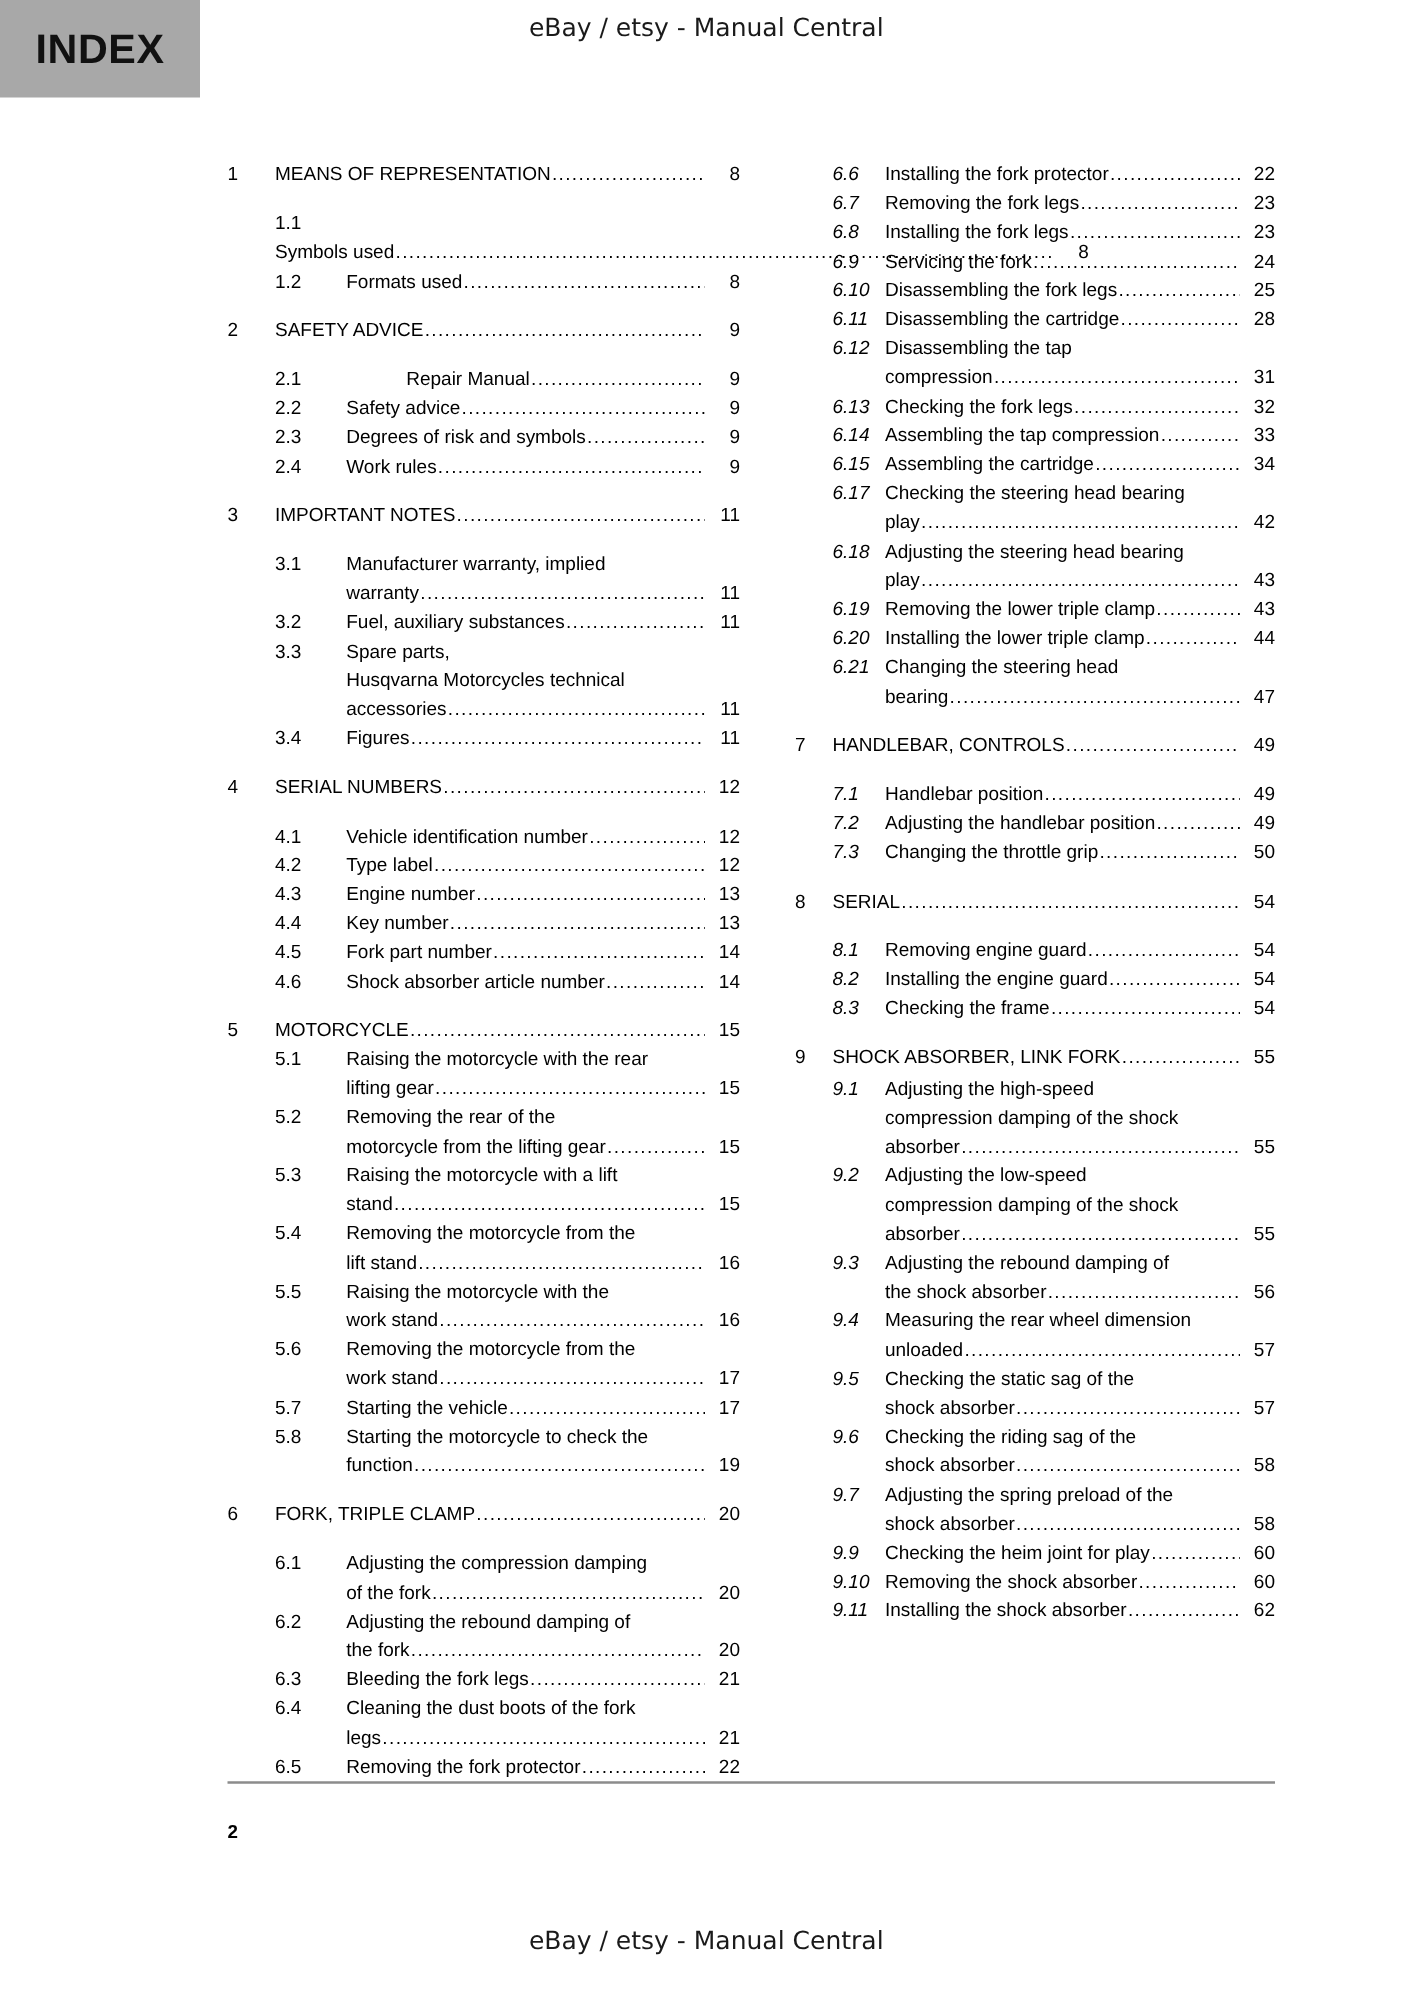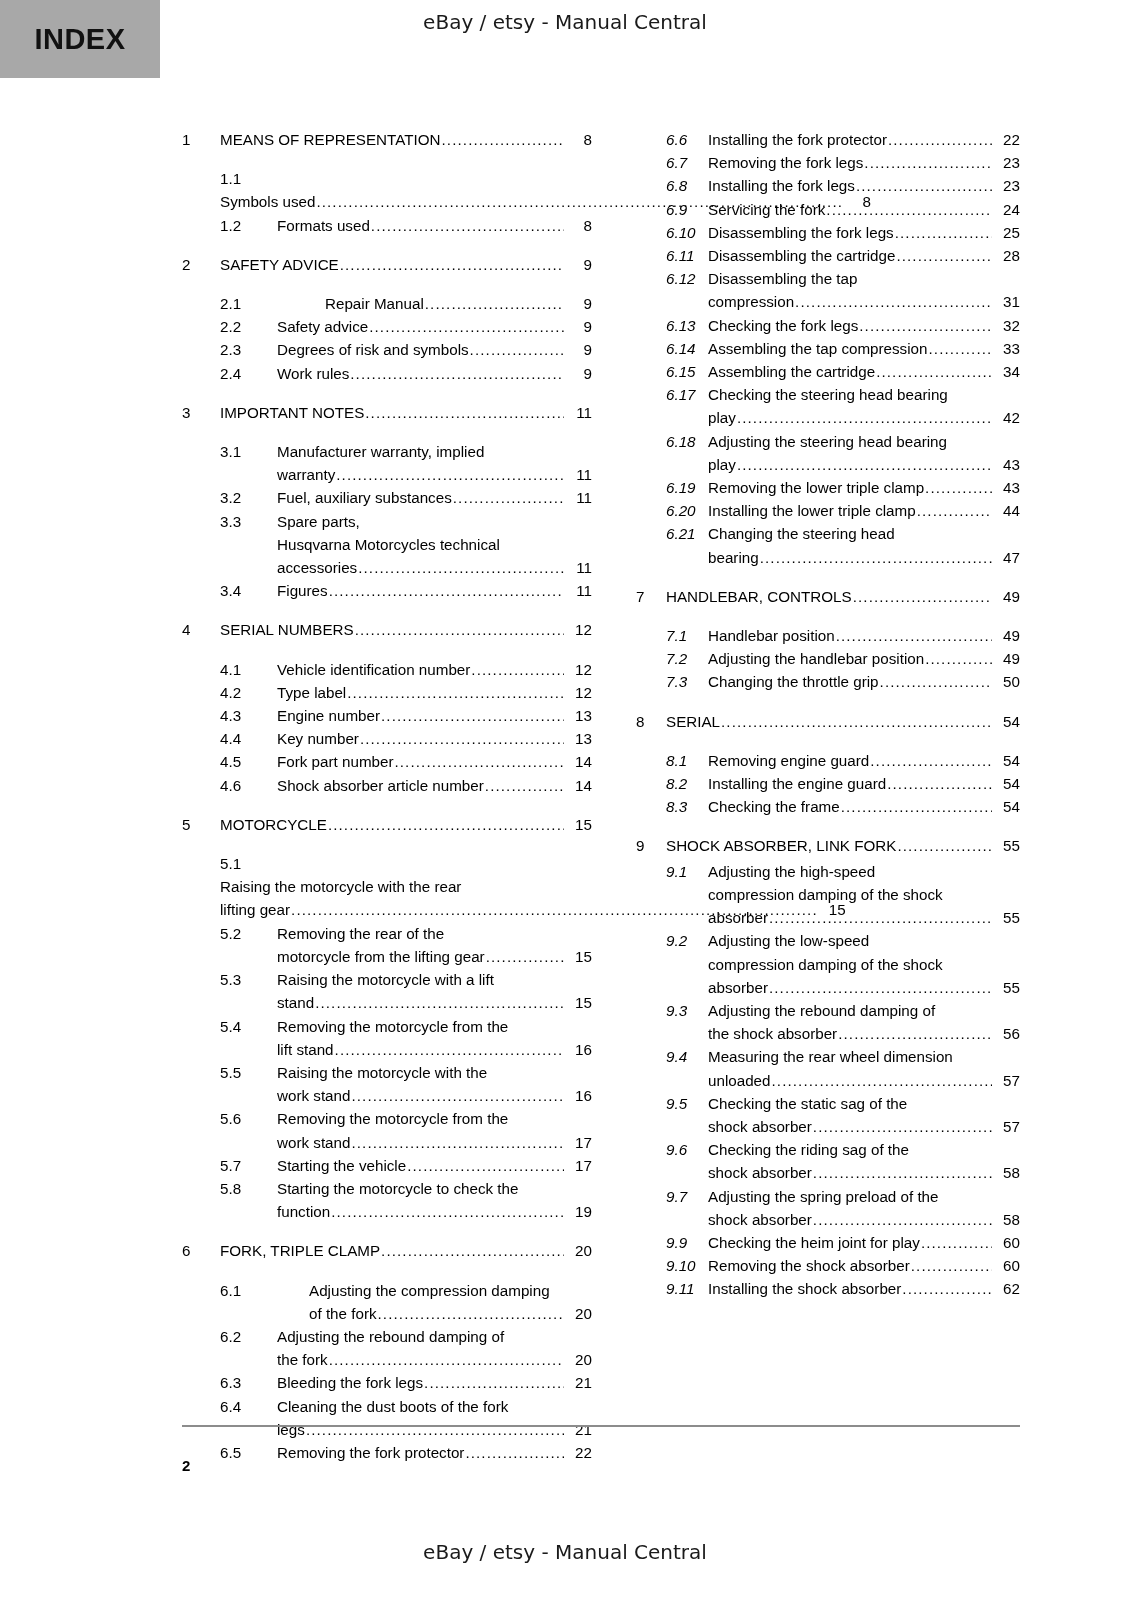--- a/index.html
+++ b/index.html
@@ -23,21 +23,21 @@
     left: 0;
     top: 0;
     width: 160px;
     height: 78px;
     background: #a8a8a8;
     display: flex;
     align-items: center;
     justify-content: center;
   }
   #index-tab .label {
-    font-size: 29px;
+    font-size: 33px;
     font-weight: bold;
     letter-spacing: 0.5px;
     color: #111;
     font-family: "Liberation Sans", sans-serif;
   }
 
   #header-watermark {
     position: absolute;
     left: 0;
     top: 10px;
@@ -373,21 +373,21 @@
       <div class="entry section" style="margin-top: 16px;">
         <div class="num">5</div>
         <div class="title-wrap">
           <div class="title-line">
             <span class="title-text">MOTORCYCLE</span>
             <span class="leaders"></span>
             <span class="page">15</span>
           </div>
         </div>
       </div>
-      <div class="entry sub" style="margin-top: 16px; flex-direction: column;">
+      <div class="entry sub" style="">
         <div class="num">5.1</div>
         <div class="title-wrap">
           <div class="title-line plain">
             <span class="title-text">Raising the motorcycle with the rear</span>
             <span class="page empty"></span>
           </div>
           <div class="title-line">
             <span class="title-text">lifting gear</span>
             <span class="leaders"></span>
             <span class="page">15</span>
@@ -491,21 +491,21 @@
       <div class="entry section" style="margin-top: 16px;">
         <div class="num">6</div>
         <div class="title-wrap">
           <div class="title-line">
             <span class="title-text">FORK, TRIPLE CLAMP</span>
             <span class="leaders"></span>
             <span class="page">20</span>
           </div>
         </div>
       </div>
-      <div class="entry sub" style="margin-top: 16px; gap: 32px;">
+      <div class="entry sub" style="margin-top: 16px;">
         <div class="num">6.1</div>
         <div class="title-wrap">
           <div class="title-line plain">
             <span class="title-text">Adjusting the compression damping</span>
             <span class="page empty"></span>
           </div>
           <div class="title-line">
             <span class="title-text">of the fork</span>
             <span class="leaders"></span>
             <span class="page">20</span>

